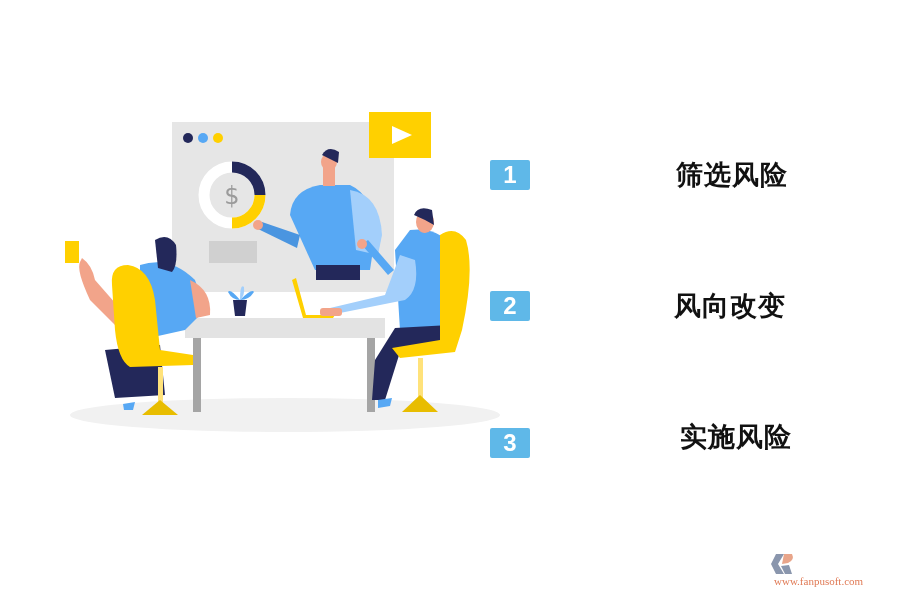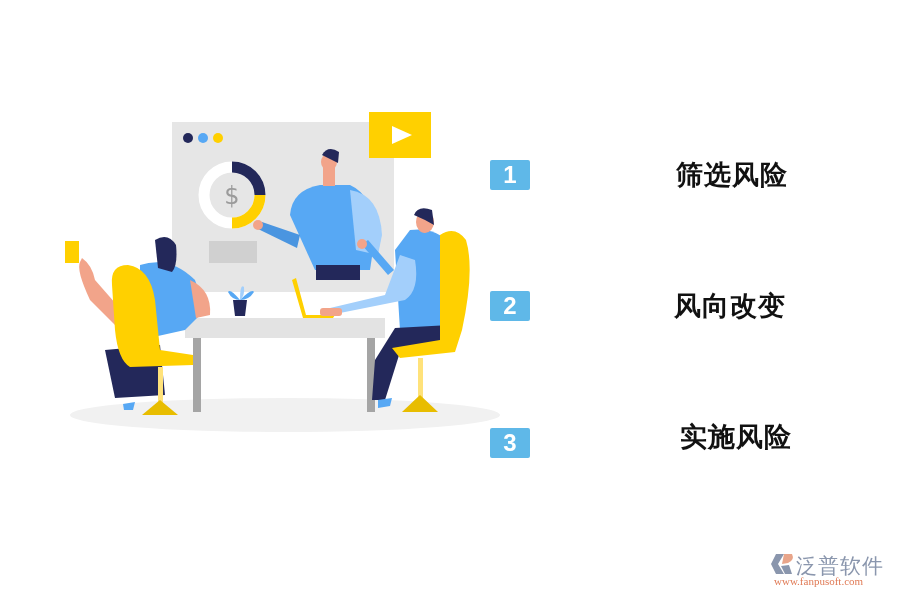--- a/index.html
+++ b/index.html
@@ -88,15 +88,14 @@
 
 <div class="step" style="top:428px;">3</div>
 <div class="label" style="left:680px; top:419px;">实施风险</div>
 
 <div class="logo">
   <svg width="26" height="24" viewBox="0 0 26 24" style="position:absolute;left:2px;top:0;">
     <polygon points="6,2 14,2 8,12 14,22 6,22 1,12" fill="#8a96ad"></polygon>
     <path d="M14 2 L22 2 Q25 8 18 11 L12 12 Z" fill="#e8a58a"></path>
     <path d="M11 14 L19 13 L22 22 L15 22 Z" fill="#8a96ad"></path>
   </svg>
-  <span class="logo-name">泛普软件</span>
   <span class="logo-url">www.fanpusoft.com</span>
 </div>
 
 </body></html>

